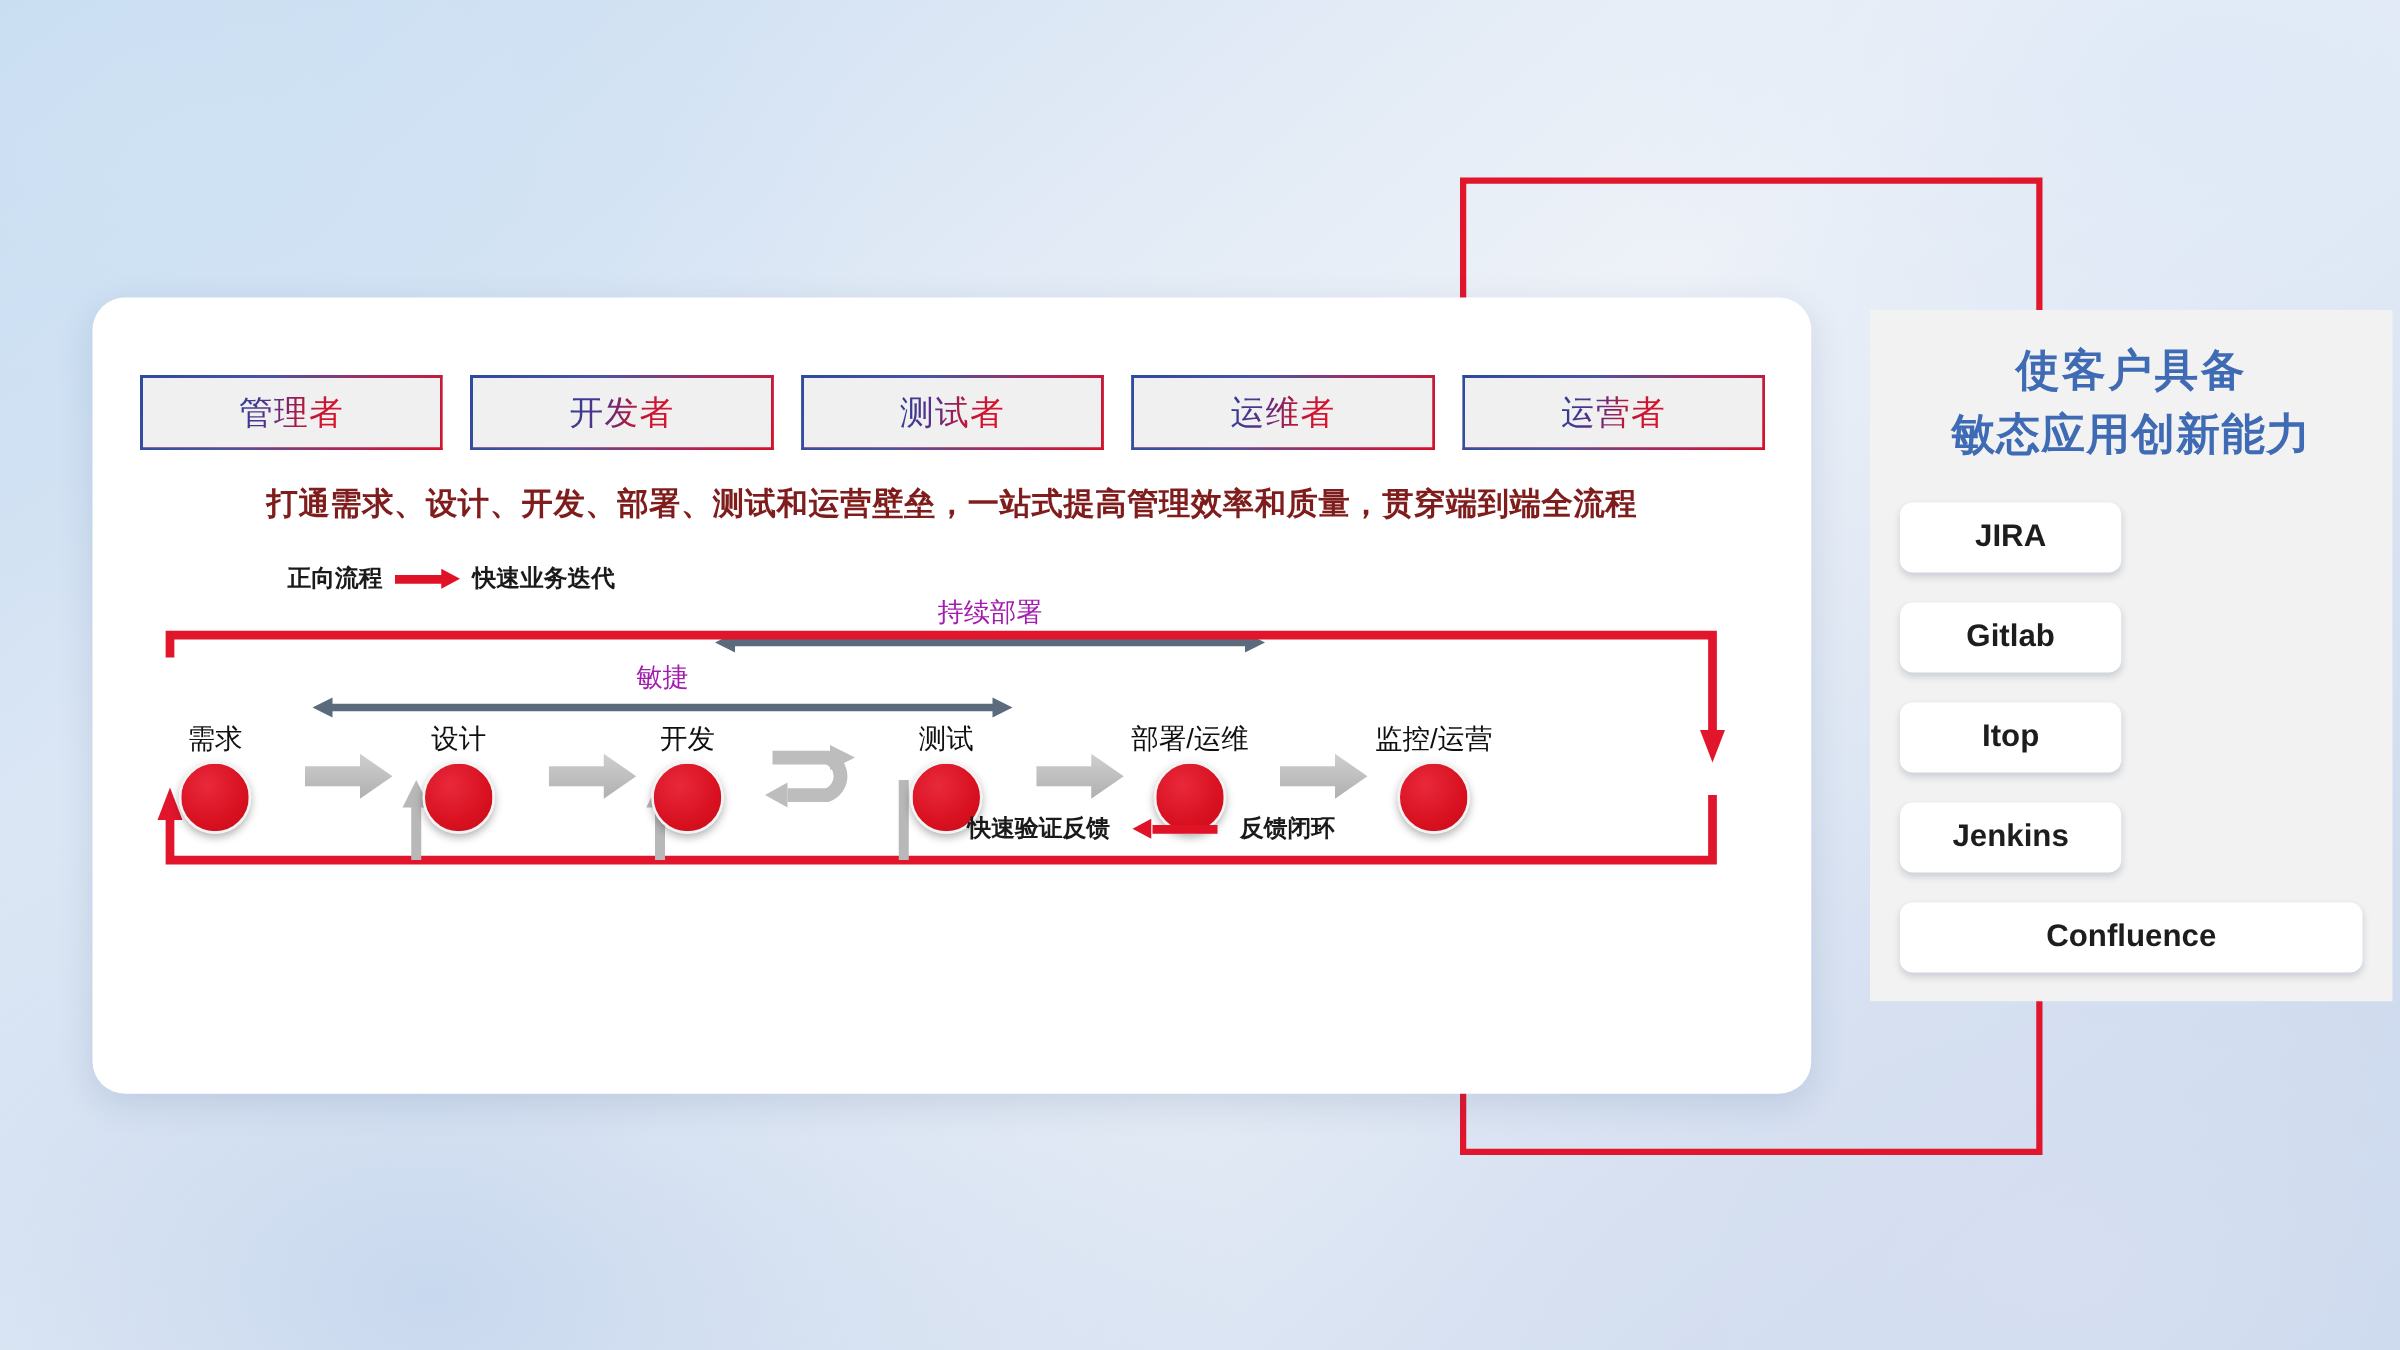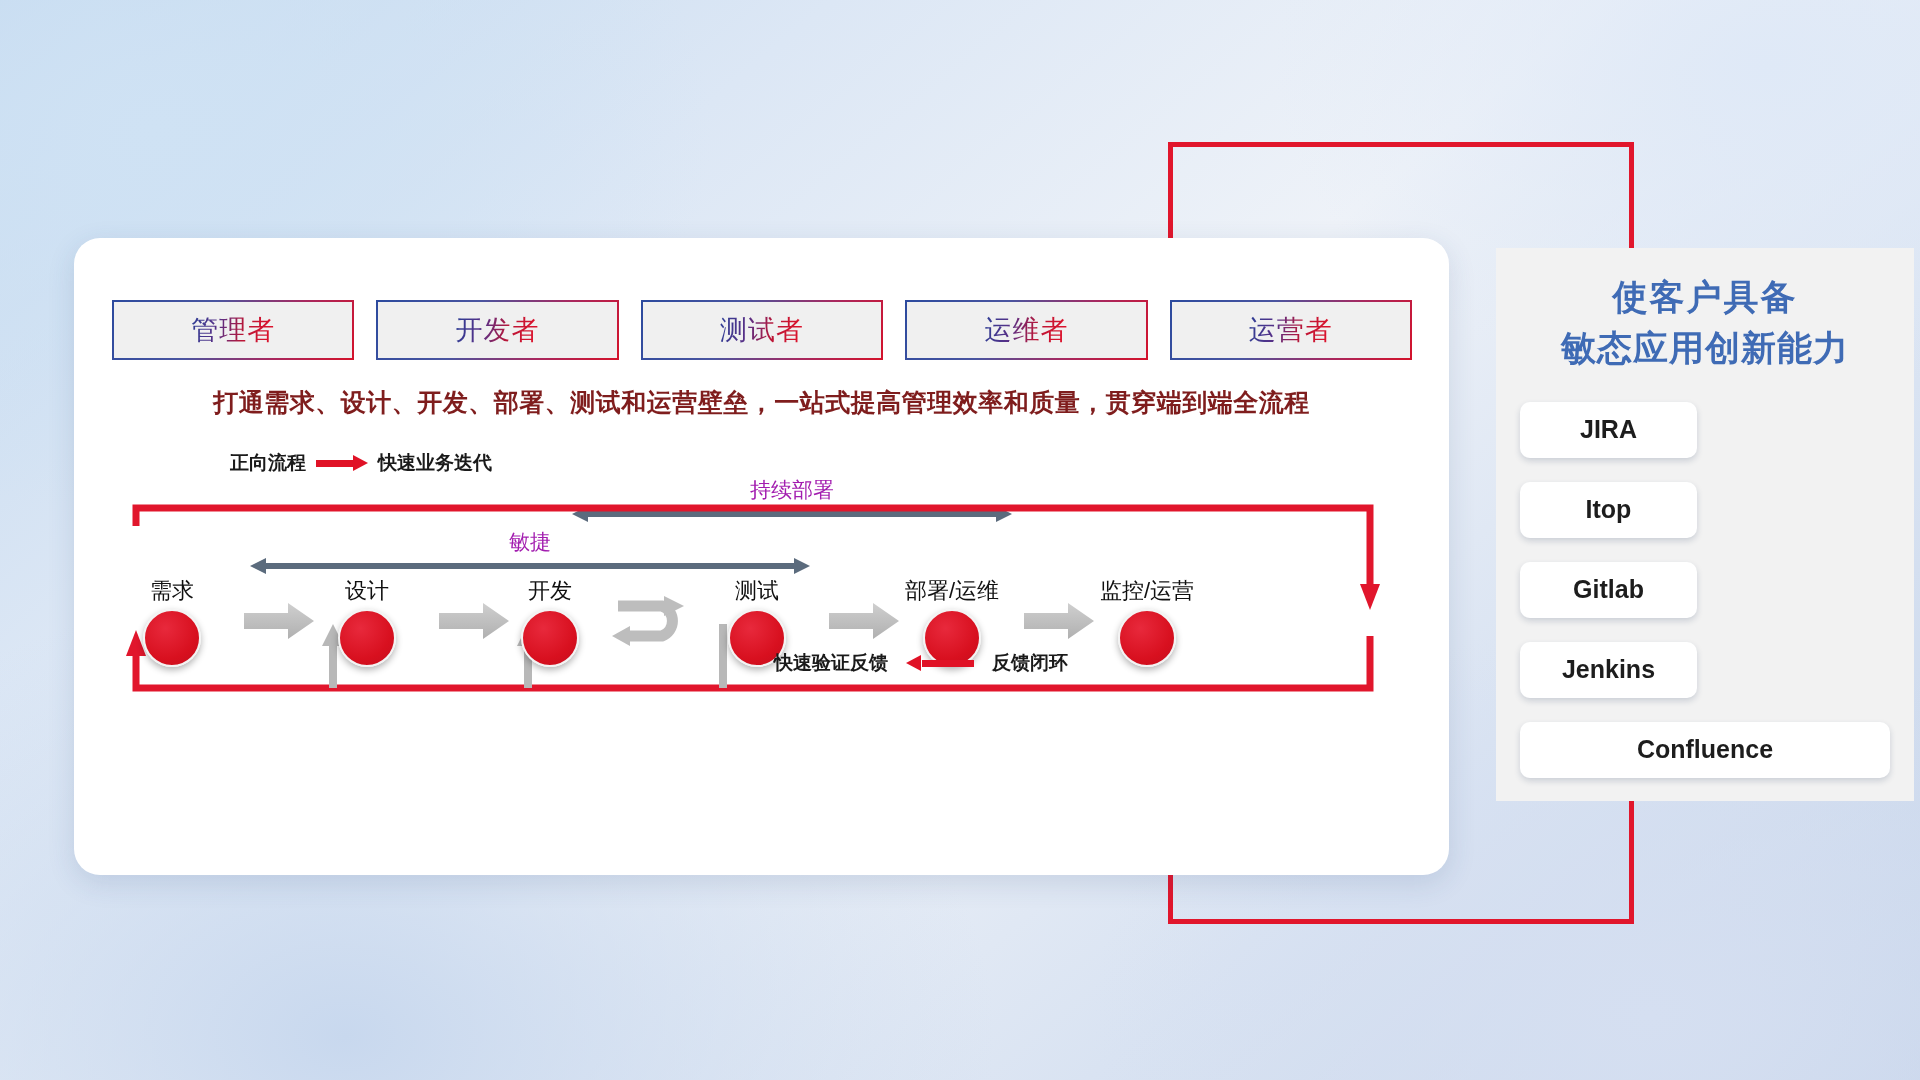--- a/index.html
+++ b/index.html
@@ -456,20 +456,20 @@
   </div>
 
   <div id="side-panel">
     <div id="panel-headline">
       <div class="l1">使客户具备</div>
       <div class="l2">敏态应用创新能力</div>
     </div>
 
     <div id="tool-grid">
       <div class="tool-card half">JIRA</div>
+      <div class="tool-card half">Gitlab</div>
       <div class="tool-card half">Itop</div>
-      <div class="tool-card half">Gitlab</div>
       <div class="tool-card half">Jenkins</div>
       <div class="tool-card full">Confluence</div>
     </div>
   </div>
 
 </div>
 
 </body></html>

